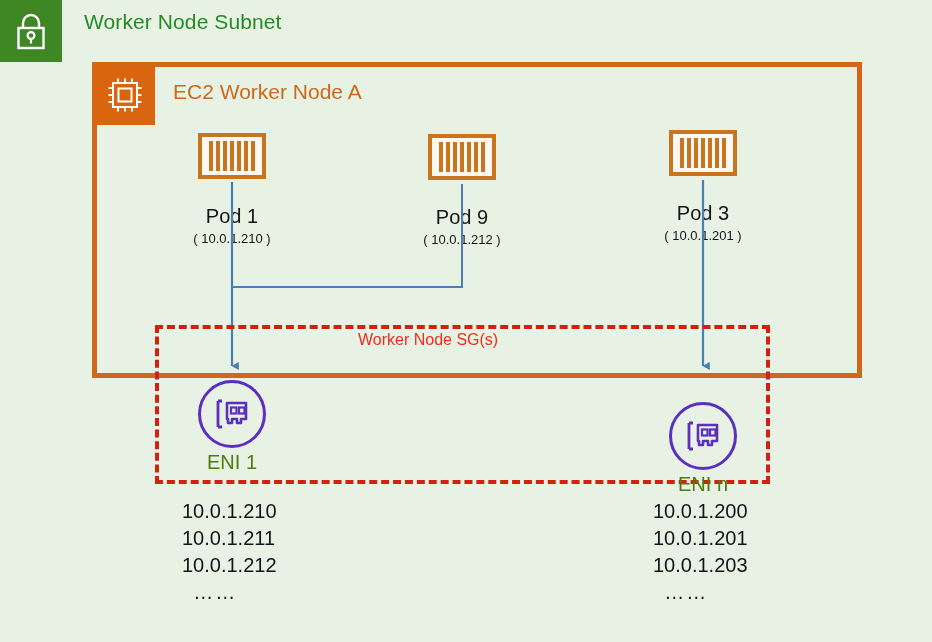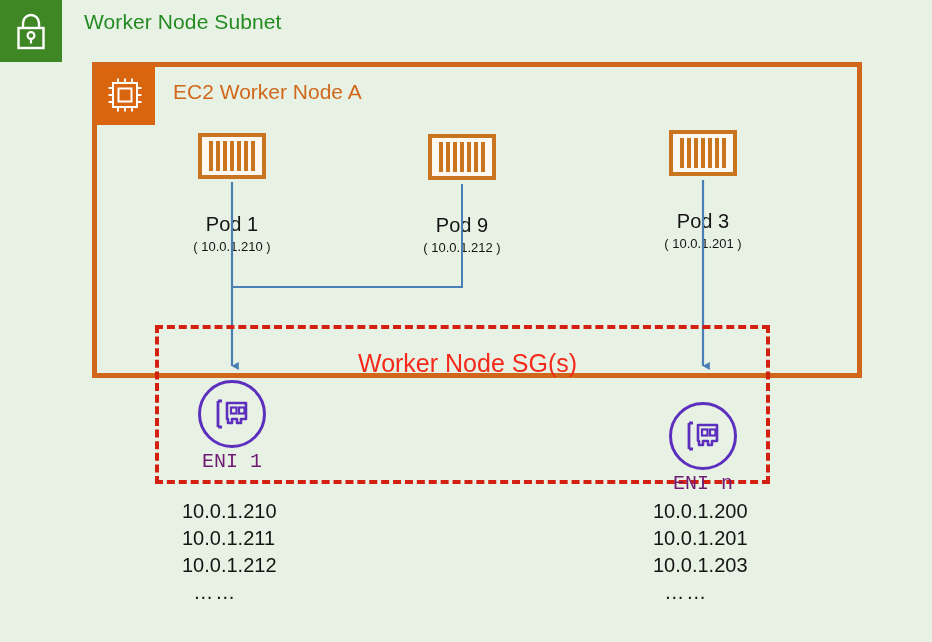--- a/index.html
+++ b/index.html
@@ -50,56 +50,55 @@
     border:4px solid #c9741f;
     box-sizing:border-box;
     background:#fdf8f1;
     display:flex;align-items:center;justify-content:space-evenly;
     padding:0 4px;
   }
   .pod-icon i{
     display:block;width:4px;height:30px;background:#c9741f;
   }
   .pod-name{
-    font-size:20px;color:#141414;margin-top:34px;line-height:22px;
+    font-size:20px;color:#141414;margin-top:26px;line-height:22px;
     white-space:nowrap;
   }
   .pod-ip{
     font-size:13px;color:#141414;margin-top:3px;line-height:18px;
     white-space:nowrap;
   }
 
   
   .wires{position:absolute;left:0;top:0;width:932px;height:642px;pointer-events:none;}
 
   
   .sg-box{
     position:absolute;left:155px;top:325px;
     width:615px;height:159px;
     border:4px dashed #d32010;
     box-sizing:border-box;
   }
   .sg-label{
-    position:absolute;left:358px;top:349px;
-    font-size:25px;color:#f4291c;white-space:nowrap;
+    position:absolute;left:358px;top:331px;
+    font-size:16px;color:#f4291c;white-space:nowrap;
   }
 
   
   .eni{position:absolute;width:180px;text-align:center;}
   .eni-circle{
     width:62px;height:62px;margin:0 auto;
     border:3px solid #5c2fbe;border-radius:50%;
     background:transparent;
     position:relative;
   }
   .eni-circle svg{position:absolute;left:12px;top:16px;}
   .eni-name{
-    font-size:20px;color:#701a75;margin-top:2px;line-height:24px;
-    white-space:nowrap;
-    font-family:Liberation Mono, monospace;
+    font-size:20px;color:#4d7c0f;margin-top:2px;line-height:24px;
+    white-space:nowrap;
   }
   .ip-list{
     position:absolute;text-align:left;
     font-size:20px;color:#141414;line-height:27px;
   }
   .ip-list .dots{
     display:block;text-align:center;padding-right:28px;letter-spacing:2px;
   }
 </style>
 </head>

